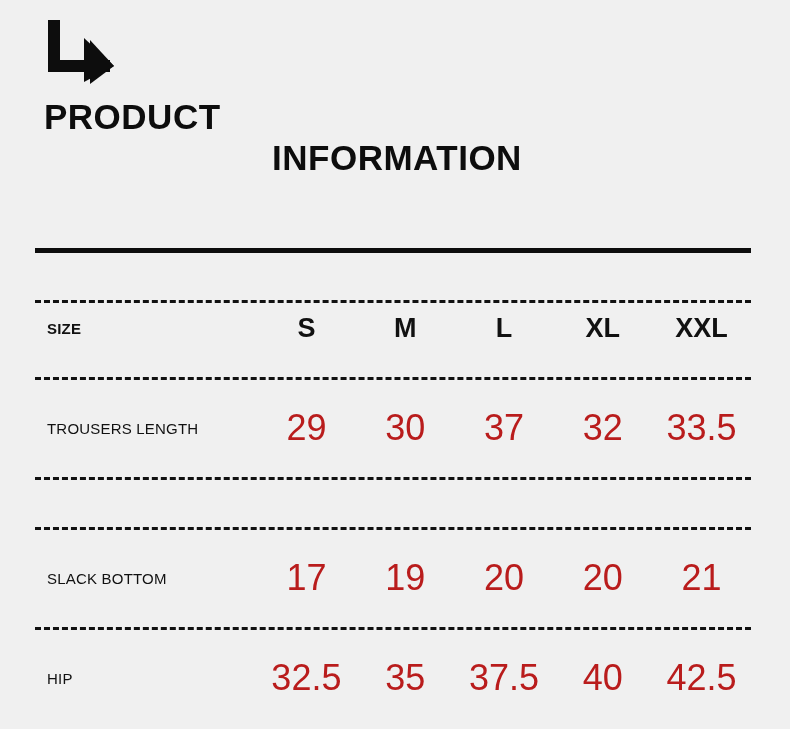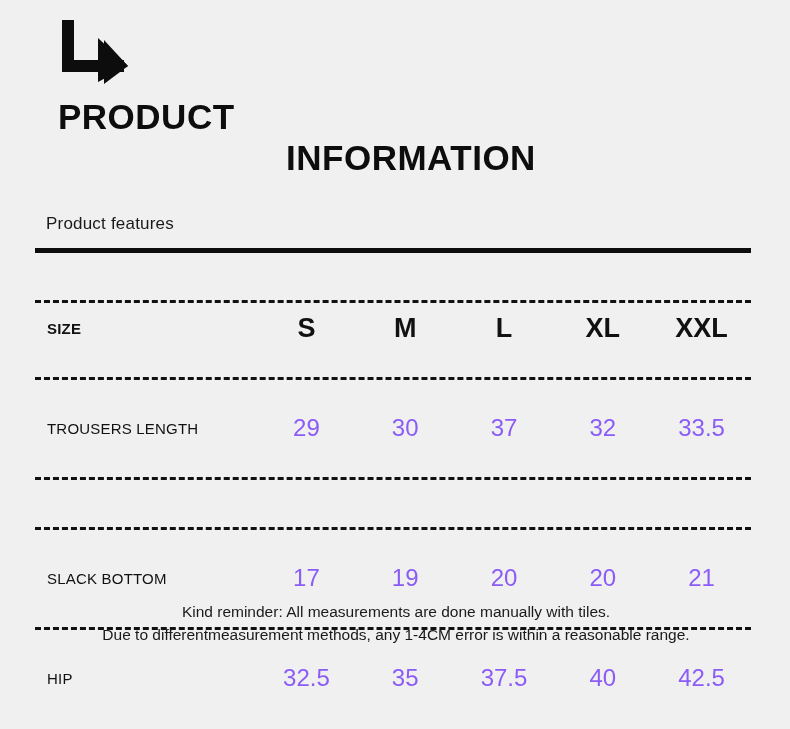--- a/index.html
+++ b/index.html
@@ -20,21 +20,20 @@
     height: 729px;
     background: #f0f0f0;
     box-sizing: border-box;
   }
   
   .header {
     position: absolute;
     left: 44px;
     top: 18px;
     width: 706px;
-    margin-left: 14px;
   }
   .arrow-icon {
     display: block;
     width: 72px;
     height: 68px;
   }
   .title {
     margin-top: 10px;
     font-size: 35px;
     font-weight: bold;
@@ -98,22 +97,22 @@
   }
   .label-cell {
     text-align: left !important;
     padding-left: 12px !important;
     font-size: 15px;
     letter-spacing: 0.2px;
     color: #111111;
     width: 210px;
   }
   .val-cell {
-    font-size: 24px;
-    color: #8b5cf6;
+    font-size: 36px;
+    color: #b91c1c;
     font-family: "Liberation Sans", sans-serif;
   }
   .hdr-cell {
     font-size: 27px;
     color: #111111;
     font-weight: bold;
   }
   
   .note {
     position: absolute;
@@ -141,21 +140,20 @@
       <polygon points="46,22 70,48 46,66" fill="#0d0d0d"></polygon>
       <polygon points="4,54 4,42 58,42 58,54" fill="#0d0d0d"></polygon>
       <polygon points="40,20 70,48 40,64" fill="#0d0d0d"></polygon>
     </svg>
     <div class="title">
       <span>PRODUCT</span>
       <span class="line2">INFORMATION</span>
     </div>
   </div>
 
-  <div class="features-label">Product features</div>
   <div class="rule"></div>
 
   <div class="table-wrap">
     <div class="dash"></div>
     <table class="size-table">
       <thead>
         <tr>
           <th class="label-cell hdr-cell" style="font-size:15px;">SIZE</th>
           <th class="hdr-cell">S</th>
           <th class="hdr-cell">M</th>
@@ -207,18 +205,14 @@
           <td class="val-cell">35</td>
           <td class="val-cell">37.5</td>
           <td class="val-cell">40</td>
           <td class="val-cell">42.5</td>
         </tr>
       </tbody>
     </table>
 
   </div>
 
-  <div class="note">
-    <span class="l1">Kind reminder: All measurements are done manually with tiles.</span>
-    <span class="l2">Due to differentmeasurement methods, any 1-4CM error is within a reasonable range.</span>
-  </div>
 
 </div>
 
 </body></html>

